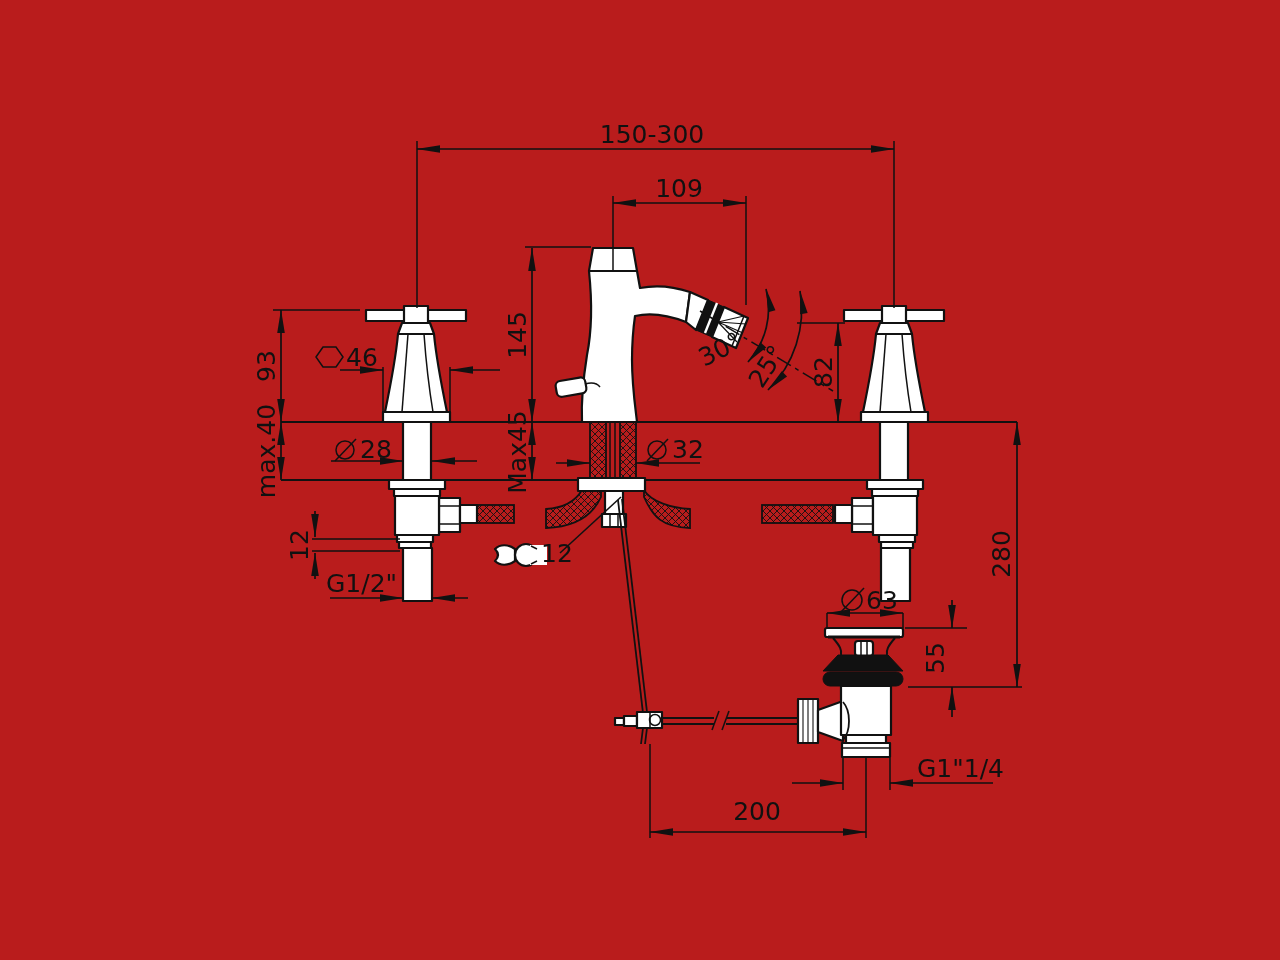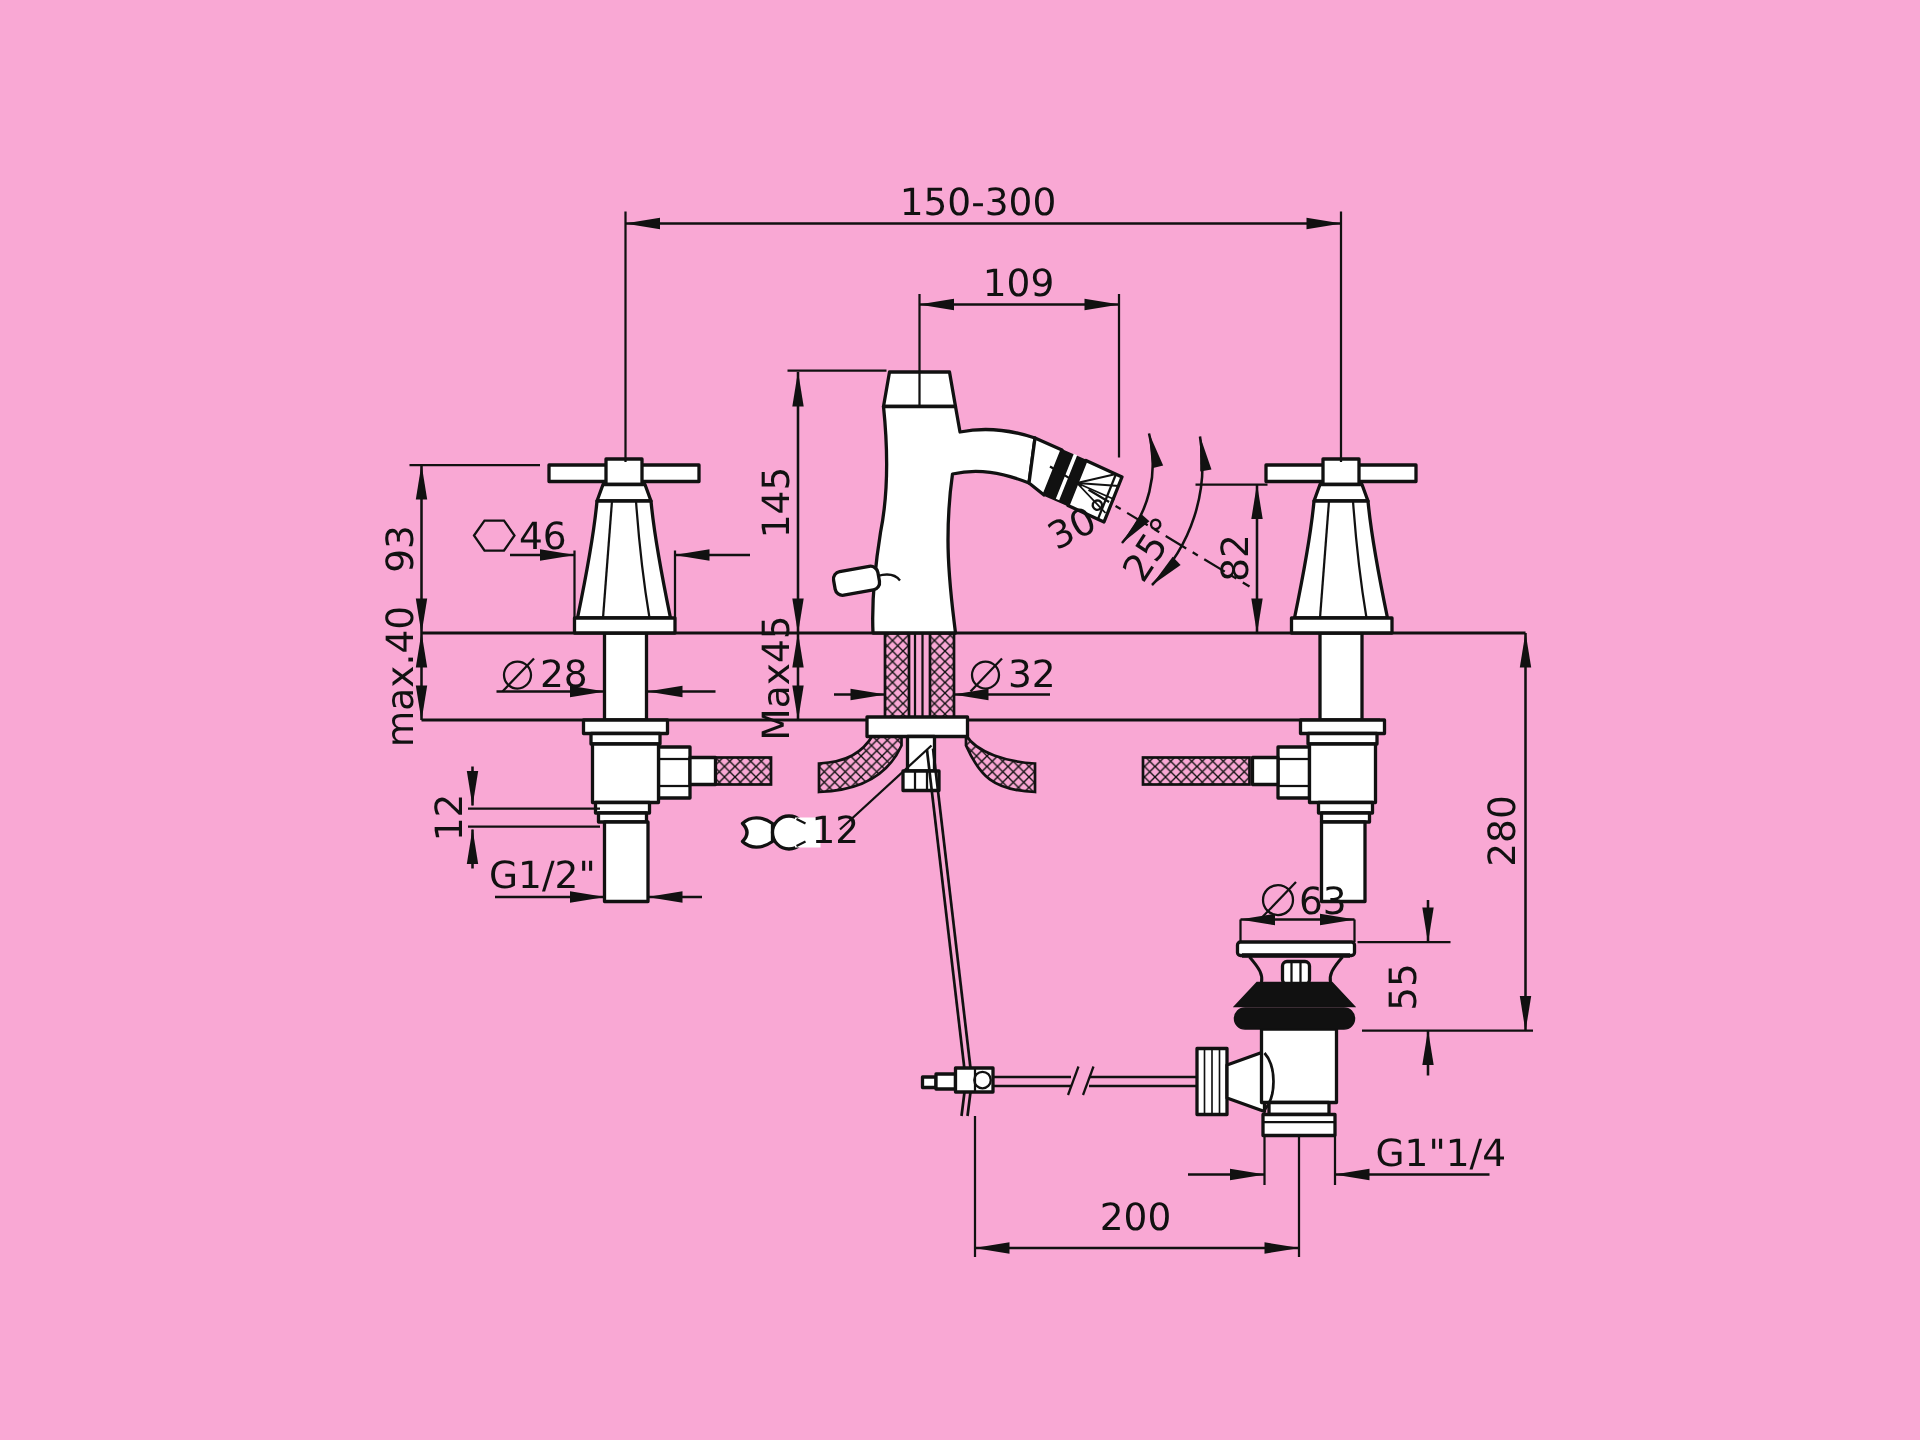--- a/index.html
+++ b/index.html
@@ -1,16 +1,16 @@
 <!DOCTYPE html>
 <html><head>
 <meta charset="utf-8">
 <style>
   html,body{margin:0;padding:0;background:#ffffff;}
-  #stage{position:relative;width:1280px;height:960px;background:#f9a8d4;overflow:hidden;}
+  #stage{position:relative;width:1280px;height:960px;background:#b91c1c;overflow:hidden;}
   svg{display:block;}
   text{font-family:"DejaVu Sans","Liberation Sans",sans-serif;fill:#111;}
   .dimtxt{font-size:25px;}
   .thin{stroke:#111;stroke-width:1.5;fill:none;}
   .dimline{stroke:#111;stroke-width:1.7;fill:none;}
   .part{stroke:#111;stroke-width:2.2;fill:#ffffff;stroke-linejoin:round;}
   .blackfill{fill:#111;stroke:#111;stroke-width:1;}
   .braid{fill:url(#braid);stroke:#111;stroke-width:1.8;}
 </style>
 </head>

